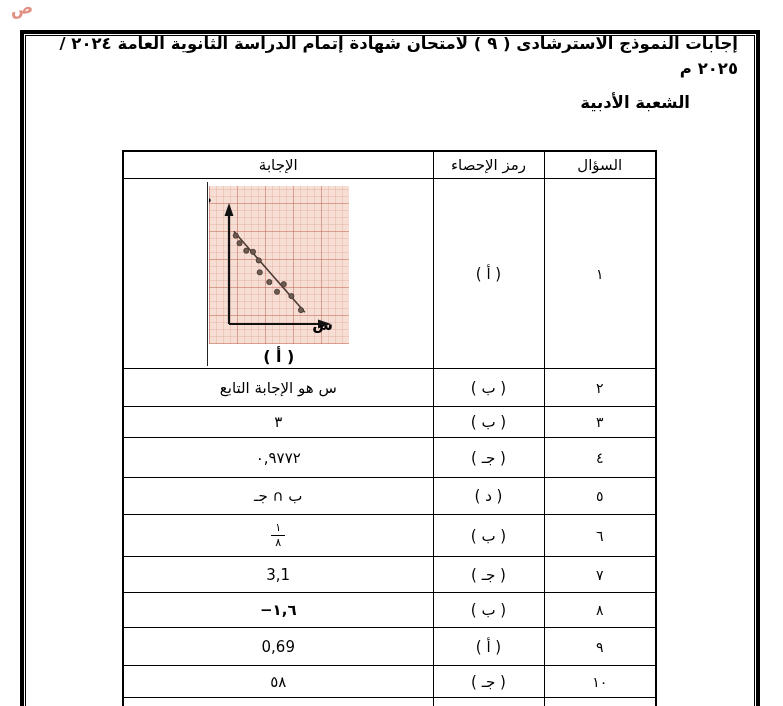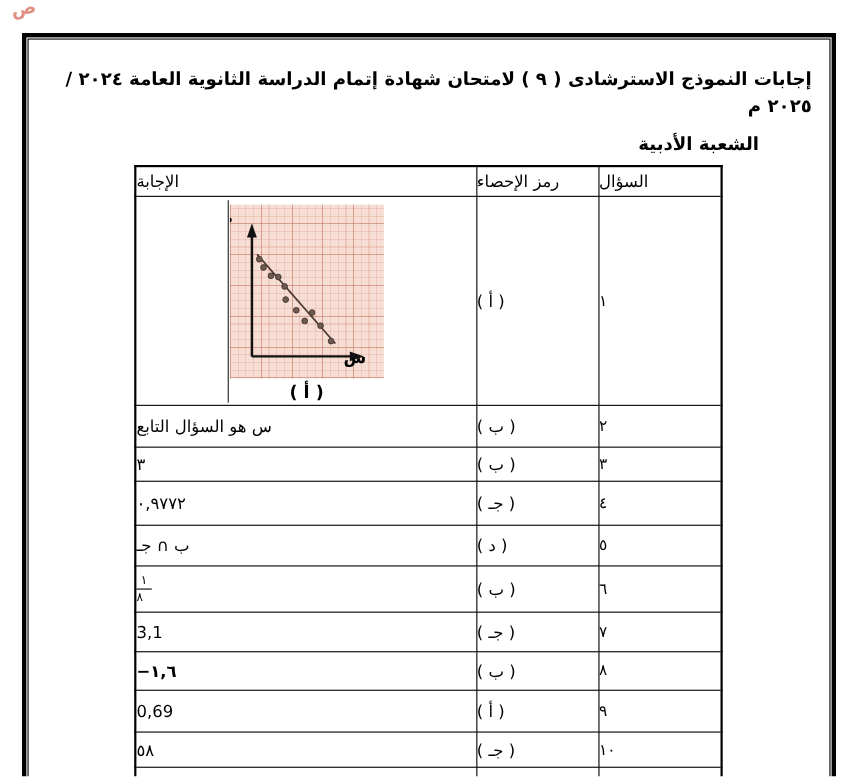--- a/index.html
+++ b/index.html
@@ -2,28 +2,28 @@
 <html lang="ar" dir="rtl"><head>
 <meta charset="utf-8">
 <style>
   html,body{margin:0;padding:0;background:#fff;}
   .page{position:relative;width:783px;height:706px;background:#ffffff;overflow:hidden;
         font-family:"DejaVu Sans",sans-serif;color:#000;direction:rtl;}
   .corner-mark{position:absolute;left:10px;top:-2px;color:rgba(205,70,50,.6);
         font-size:17px;font-weight:bold;transform:rotate(-8deg);z-index:5;}
   .frame{position:absolute;left:20px;top:30px;width:732px;height:700px;border:4px solid #000;}
   .frame-inner{position:absolute;inset:1px;border:1px solid #000;}
-  .header{position:absolute;left:30px;top:60px;width:722px;direction:rtl;}
+  .header{position:absolute;left:30px;top:32px;width:722px;direction:rtl;}
   .title1{font-weight:bold;font-size:16.5px;text-align:right;padding:0 14px 0 10px;
         letter-spacing:0;line-height:1.5;}
   .title2{display:flex;direction:rtl;font-weight:bold;font-size:16.5px;margin-top:11px;
         padding-right:62px;gap:158px;}
   table.answers{position:absolute;left:122px;top:150px;width:533px;border-collapse:collapse;
         direction:rtl;table-layout:fixed;background:#fff;}
-  table.answers td,table.answers th{border:1.4px solid #000;text-align:left;
+  table.answers td,table.answers th{border:1.4px solid #000;text-align:center;
         vertical-align:middle;padding:0;font-weight:normal;}
   table.answers{border:2px solid #000;}
   th.h{height:26px;font-size:15px;font-weight:normal;}
   .col-q{width:112px;}
   .col-s{width:111px;}
   .col-a{width:310px;}
   .qnum{font-weight:bold;font-size:14px;}
   .sym{font-size:15px;}
   .ans{font-size:15px;}
   .bold{font-weight:bold;}
@@ -108,21 +108,21 @@
             </svg>
           </div>
           <div class="chart-caption">( أ )</div>
         </div>
       </td>
     </tr>
 
     <tr style="height:38px;">
       <td class="qnum">٢</td>
       <td class="sym">( ب )</td>
-      <td class="ans">س هو السؤال التابع</td>
+      <td class="ans">س هو الإجابة التابع</td>
     </tr>
 
     <tr style="height:31px;">
       <td class="qnum">٣</td>
       <td class="sym">( ب )</td>
       <td class="ans bold">٣</td>
     </tr>
 
     <tr style="height:40px;">
       <td class="qnum">٤</td>

